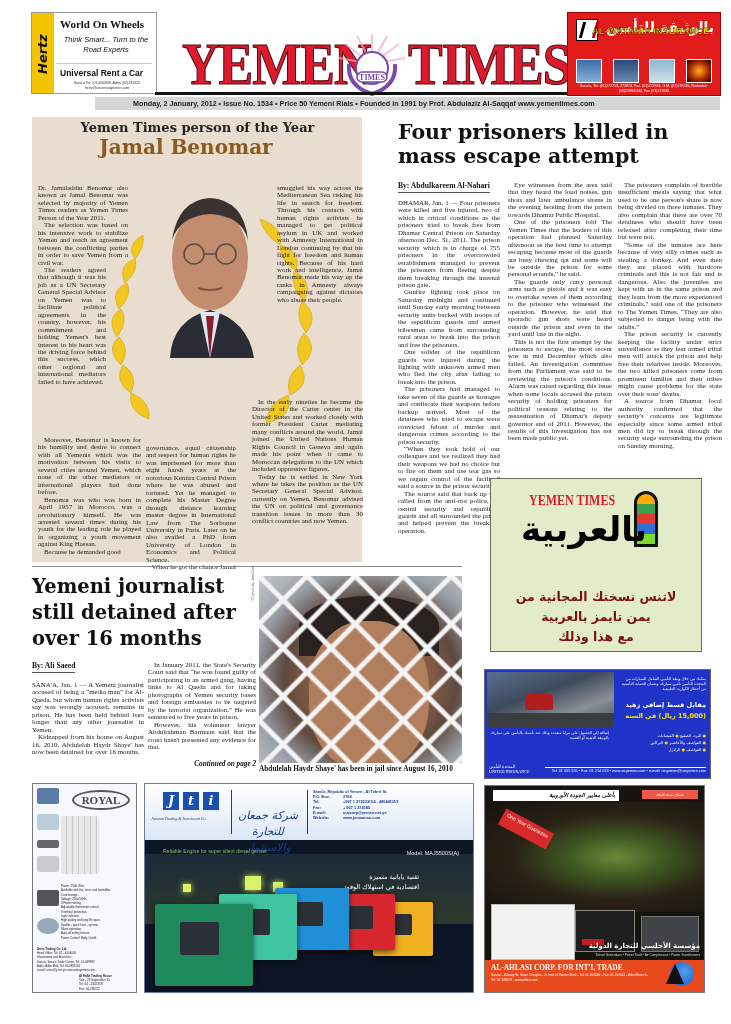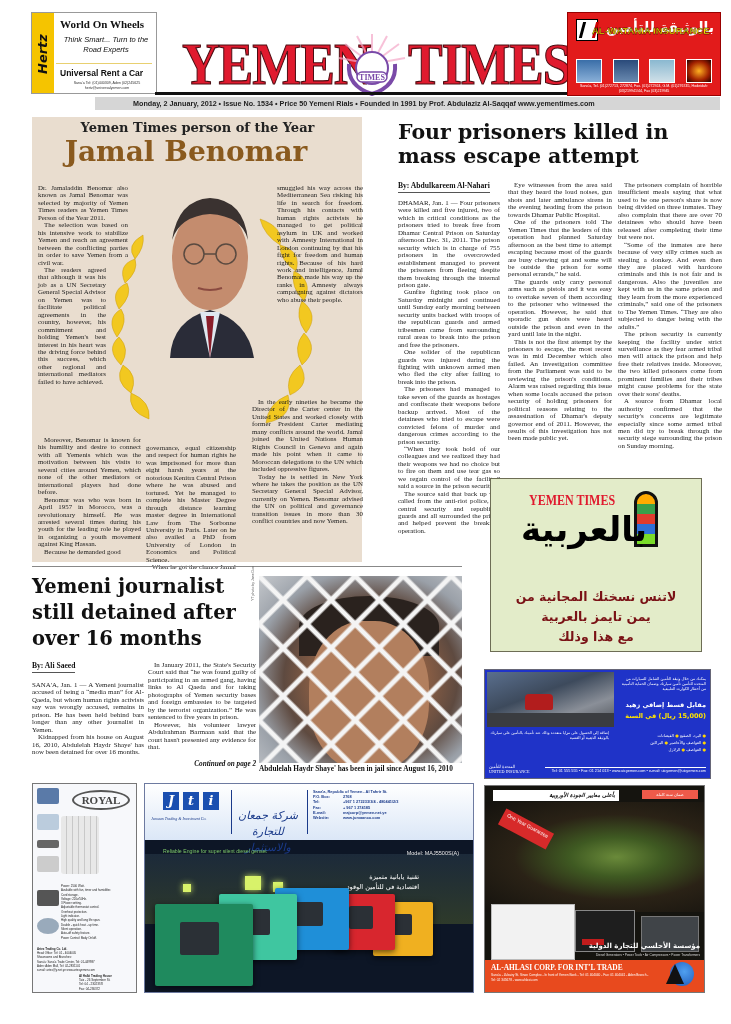--- a/index.html
+++ b/index.html
@@ -29,21 +29,21 @@
   .watania-ad .mark::after { content: ""; position: absolute; left: 4px; top: 2px; width: 10px; height: 16px; border-left: 3px solid #000; border-right: 3px solid #c00; transform: skewX(-15deg); }
   .watania-ad .pics { position: absolute; left: 8px; top: 46px; right: 8px; height: 24px; display: flex; justify-content: space-between; }
   .watania-ad .pics i { display: block; width: 26px; height: 24px; border: 1px solid #fff; }
   .watania-ad .foot { position: absolute; left: 4px; right: 4px; bottom: 2px; color: #fff; font-family: "Liberation Sans", sans-serif; font-size: 3.6px; line-height: 4.4px; text-align: center; }
 
   .dateline { left: 95px; top: 97px; width: 625px; height: 13px; background: #d6d6d6; font-family: "Liberation Sans", sans-serif; font-weight: bold; font-size: 7.2px; line-height: 13px; color: #222; padding-left: 38px; white-space: nowrap; }
 
   
   .poy { left: 32px; top: 117px; width: 330px; height: 445px; background: #e9ddcf; }
   .poy-kicker { left: 50px; top: 120px; width: 295px; text-align: center; font-family: "DejaVu Serif", serif; font-weight: bold; font-size: 13px; color: #222; }
-  .poy-name { left: 32px; top: 135px; width: 308px; text-align: center; font-family: "DejaVu Serif", serif; font-weight: bold; font-size: 28px; color: #8a5a1e; }
+  .poy-name { left: 32px; top: 135px; width: 308px; text-align: center; font-family: "DejaVu Serif", serif; font-weight: bold; font-size: 20px; color: #8a5a1e; }
   .poy-photo { left: 150px; top: 180px; width: 120px; height: 178px; }
   .col { font-family: "Liberation Serif", serif; font-size: 6.9px; line-height: 7.45px; text-align: justify; color: #1a1a1a; }
   .col p { text-indent: 6px; }
   .col p.first { text-indent: 0; }
   .poy-c1 { left: 38px; top: 184px; width: 90px; }
   .poy-c1b { left: 38px; top: 436px; width: 103px; }
   .poy-c2 { left: 146px; top: 444px; width: 90px; }
   .poy-c3 { left: 277px; top: 184px; width: 86px; }
   .poy-c3b { left: 252px; top: 398px; width: 111px; }
 
@@ -395,21 +395,21 @@
     <div><span class="k">Website:</span><span>www.jumaanco.com</span></div>
   </div>
   <div class="houses"></div>
   <div class="win" style="left:100px;top:92px;width:16px;height:14px;"></div>
   <div class="win" style="left:128px;top:98px;width:10px;height:10px;"></div>
   <div class="win" style="left:38px;top:100px;width:8px;height:8px;"></div>
   <div class="tag">Reliable Engine for super silent diesel genset</div>
   <div class="model">Model: MAJ5500S(A)</div>
   <div class="ar-tag">
     <div>تقنية يابانية متميزة</div>
-    <div>اقتصادية في للتأمين الوقود</div>
+    <div>اقتصادية في استهلاك الوقود</div>
   </div>
   <div id="generators">
       <div class="gen" style="left: 228px; top: 118px; width: 60px; height: 54px; background: rgb(240, 176, 32);"></div>
       <div class="gen" style="left: 188px; top: 110px; width: 62px; height: 56px; background: rgb(216, 38, 46);"></div>
       <div class="gen" style="left: 130px; top: 104px; width: 74px; height: 62px; background: rgb(31, 143, 216);"></div>
       <div class="gen" style="left: 74px; top: 110px; width: 78px; height: 66px; background: rgb(63, 198, 160);"></div>
       <div class="gen" style="left: 10px; top: 120px; width: 98px; height: 82px; background: rgb(31, 138, 94);"></div>
     </div>
 </div>
 

